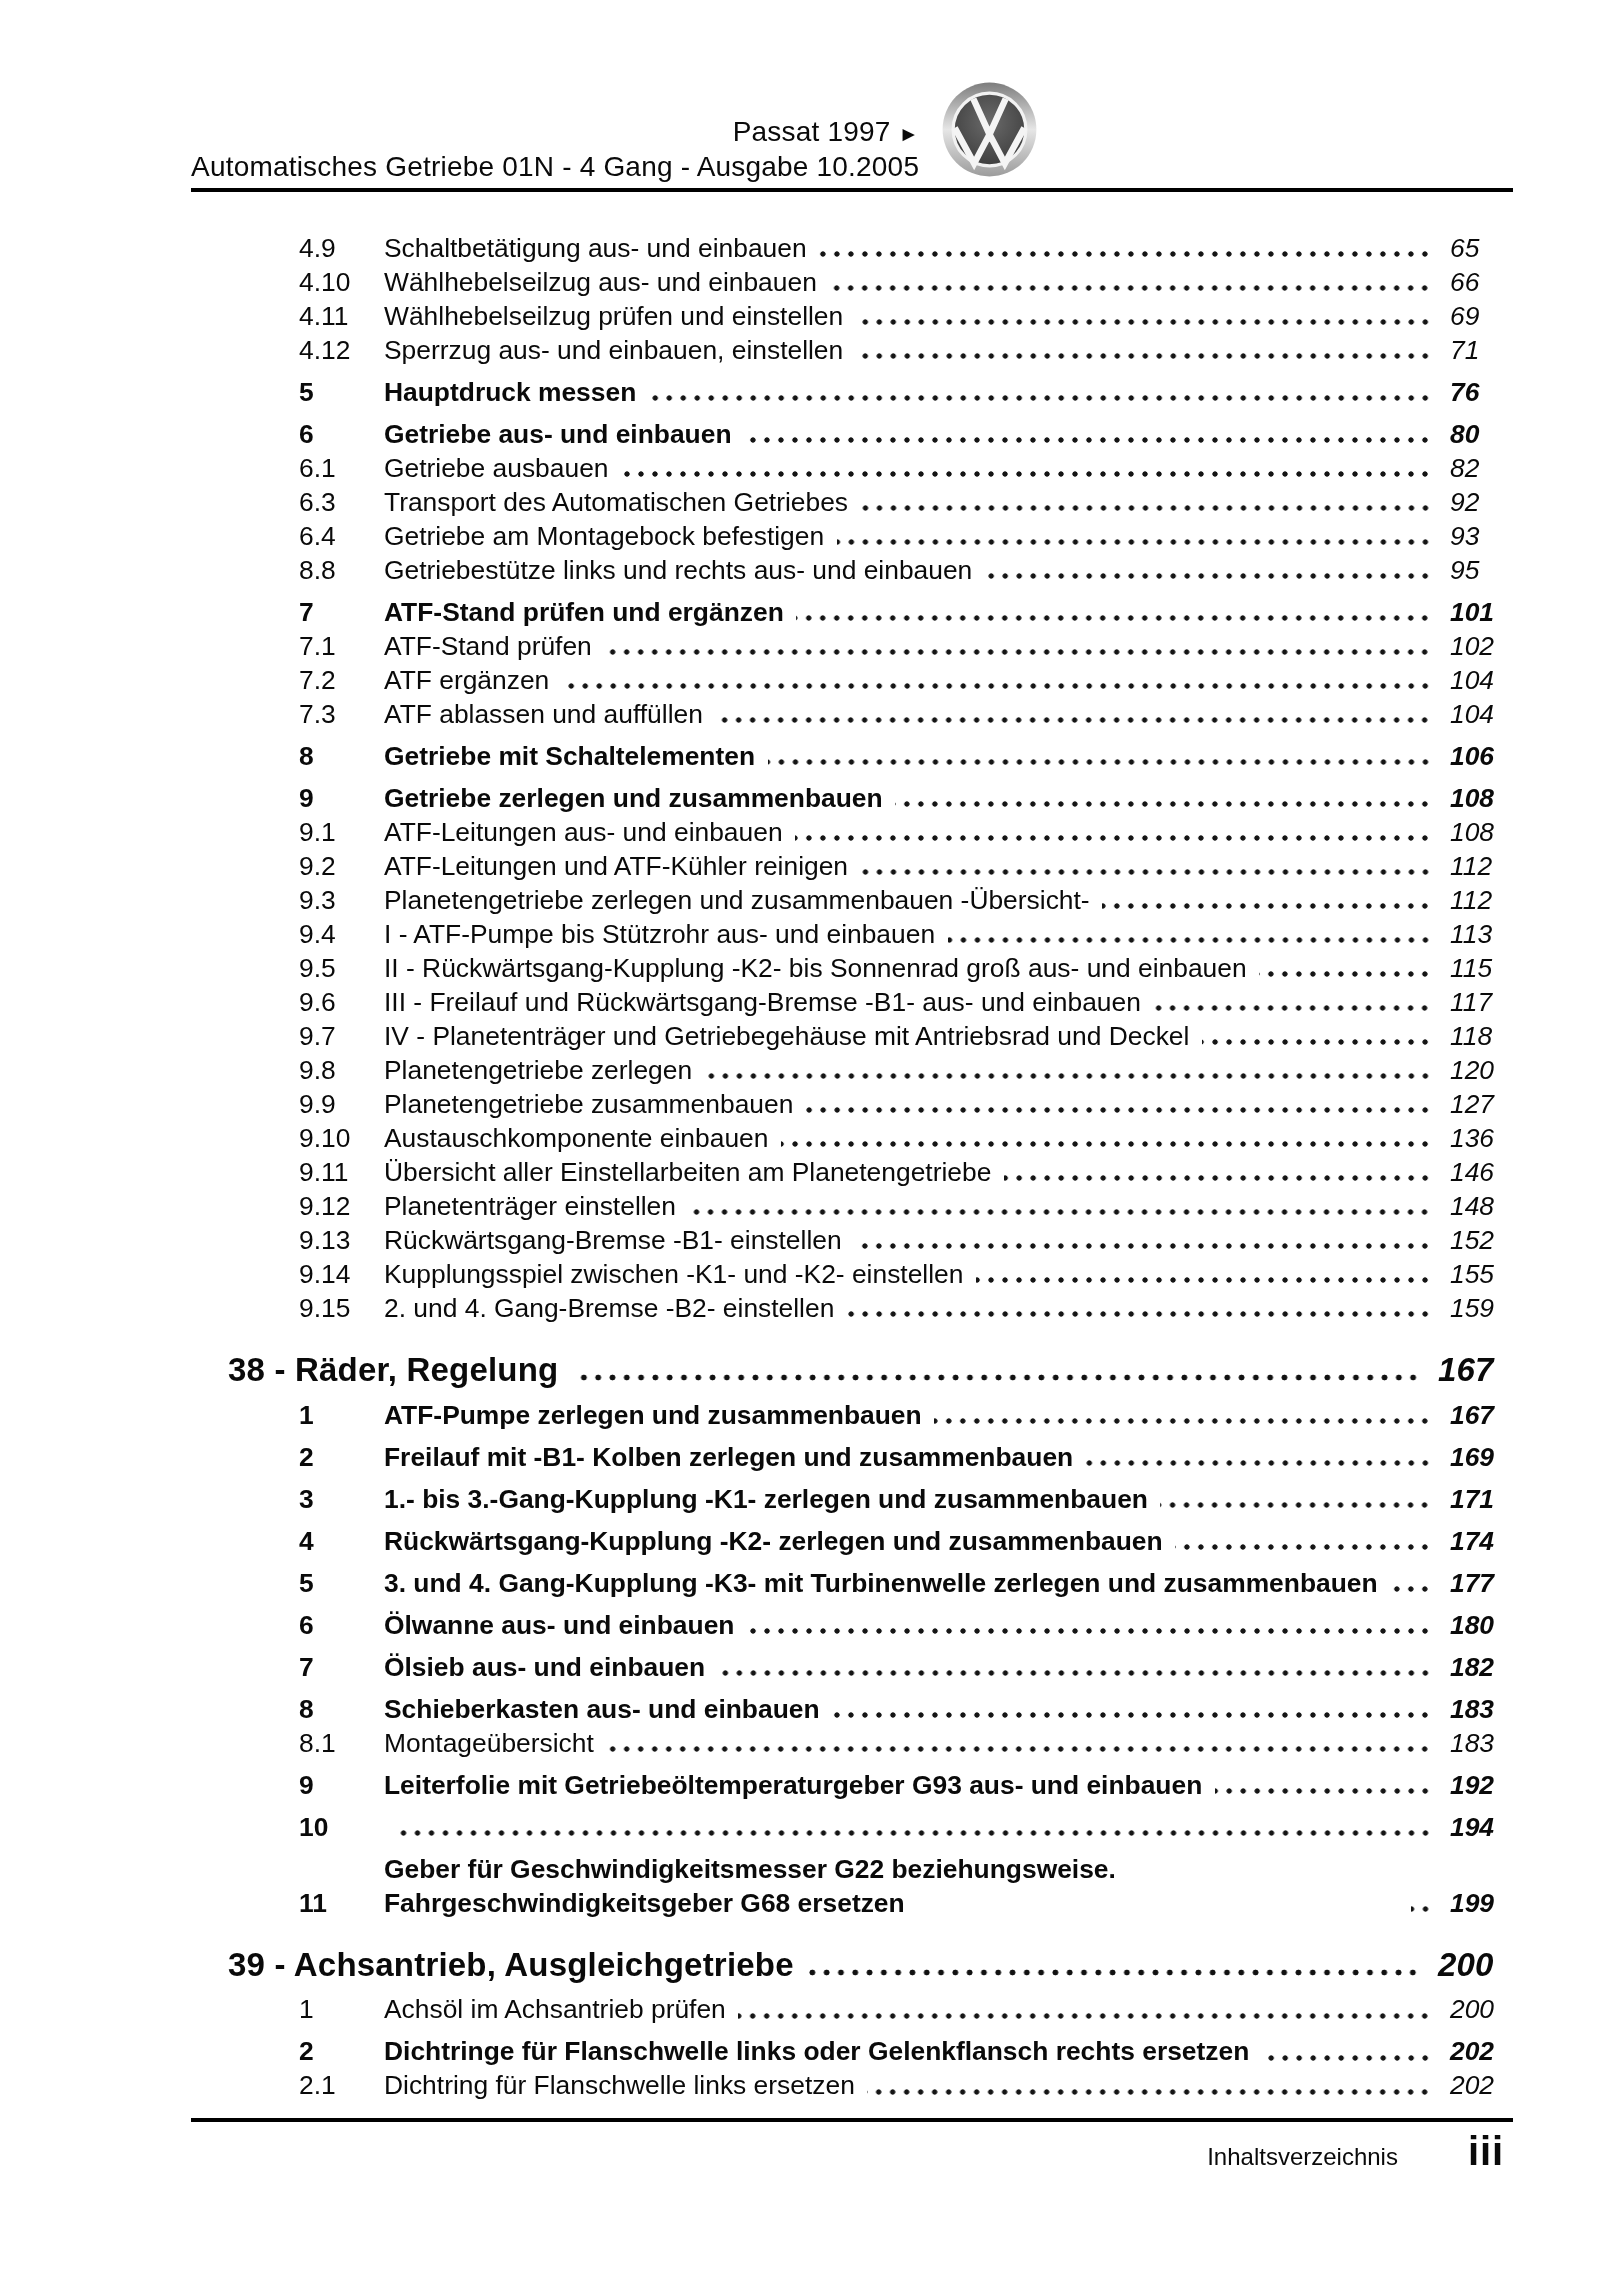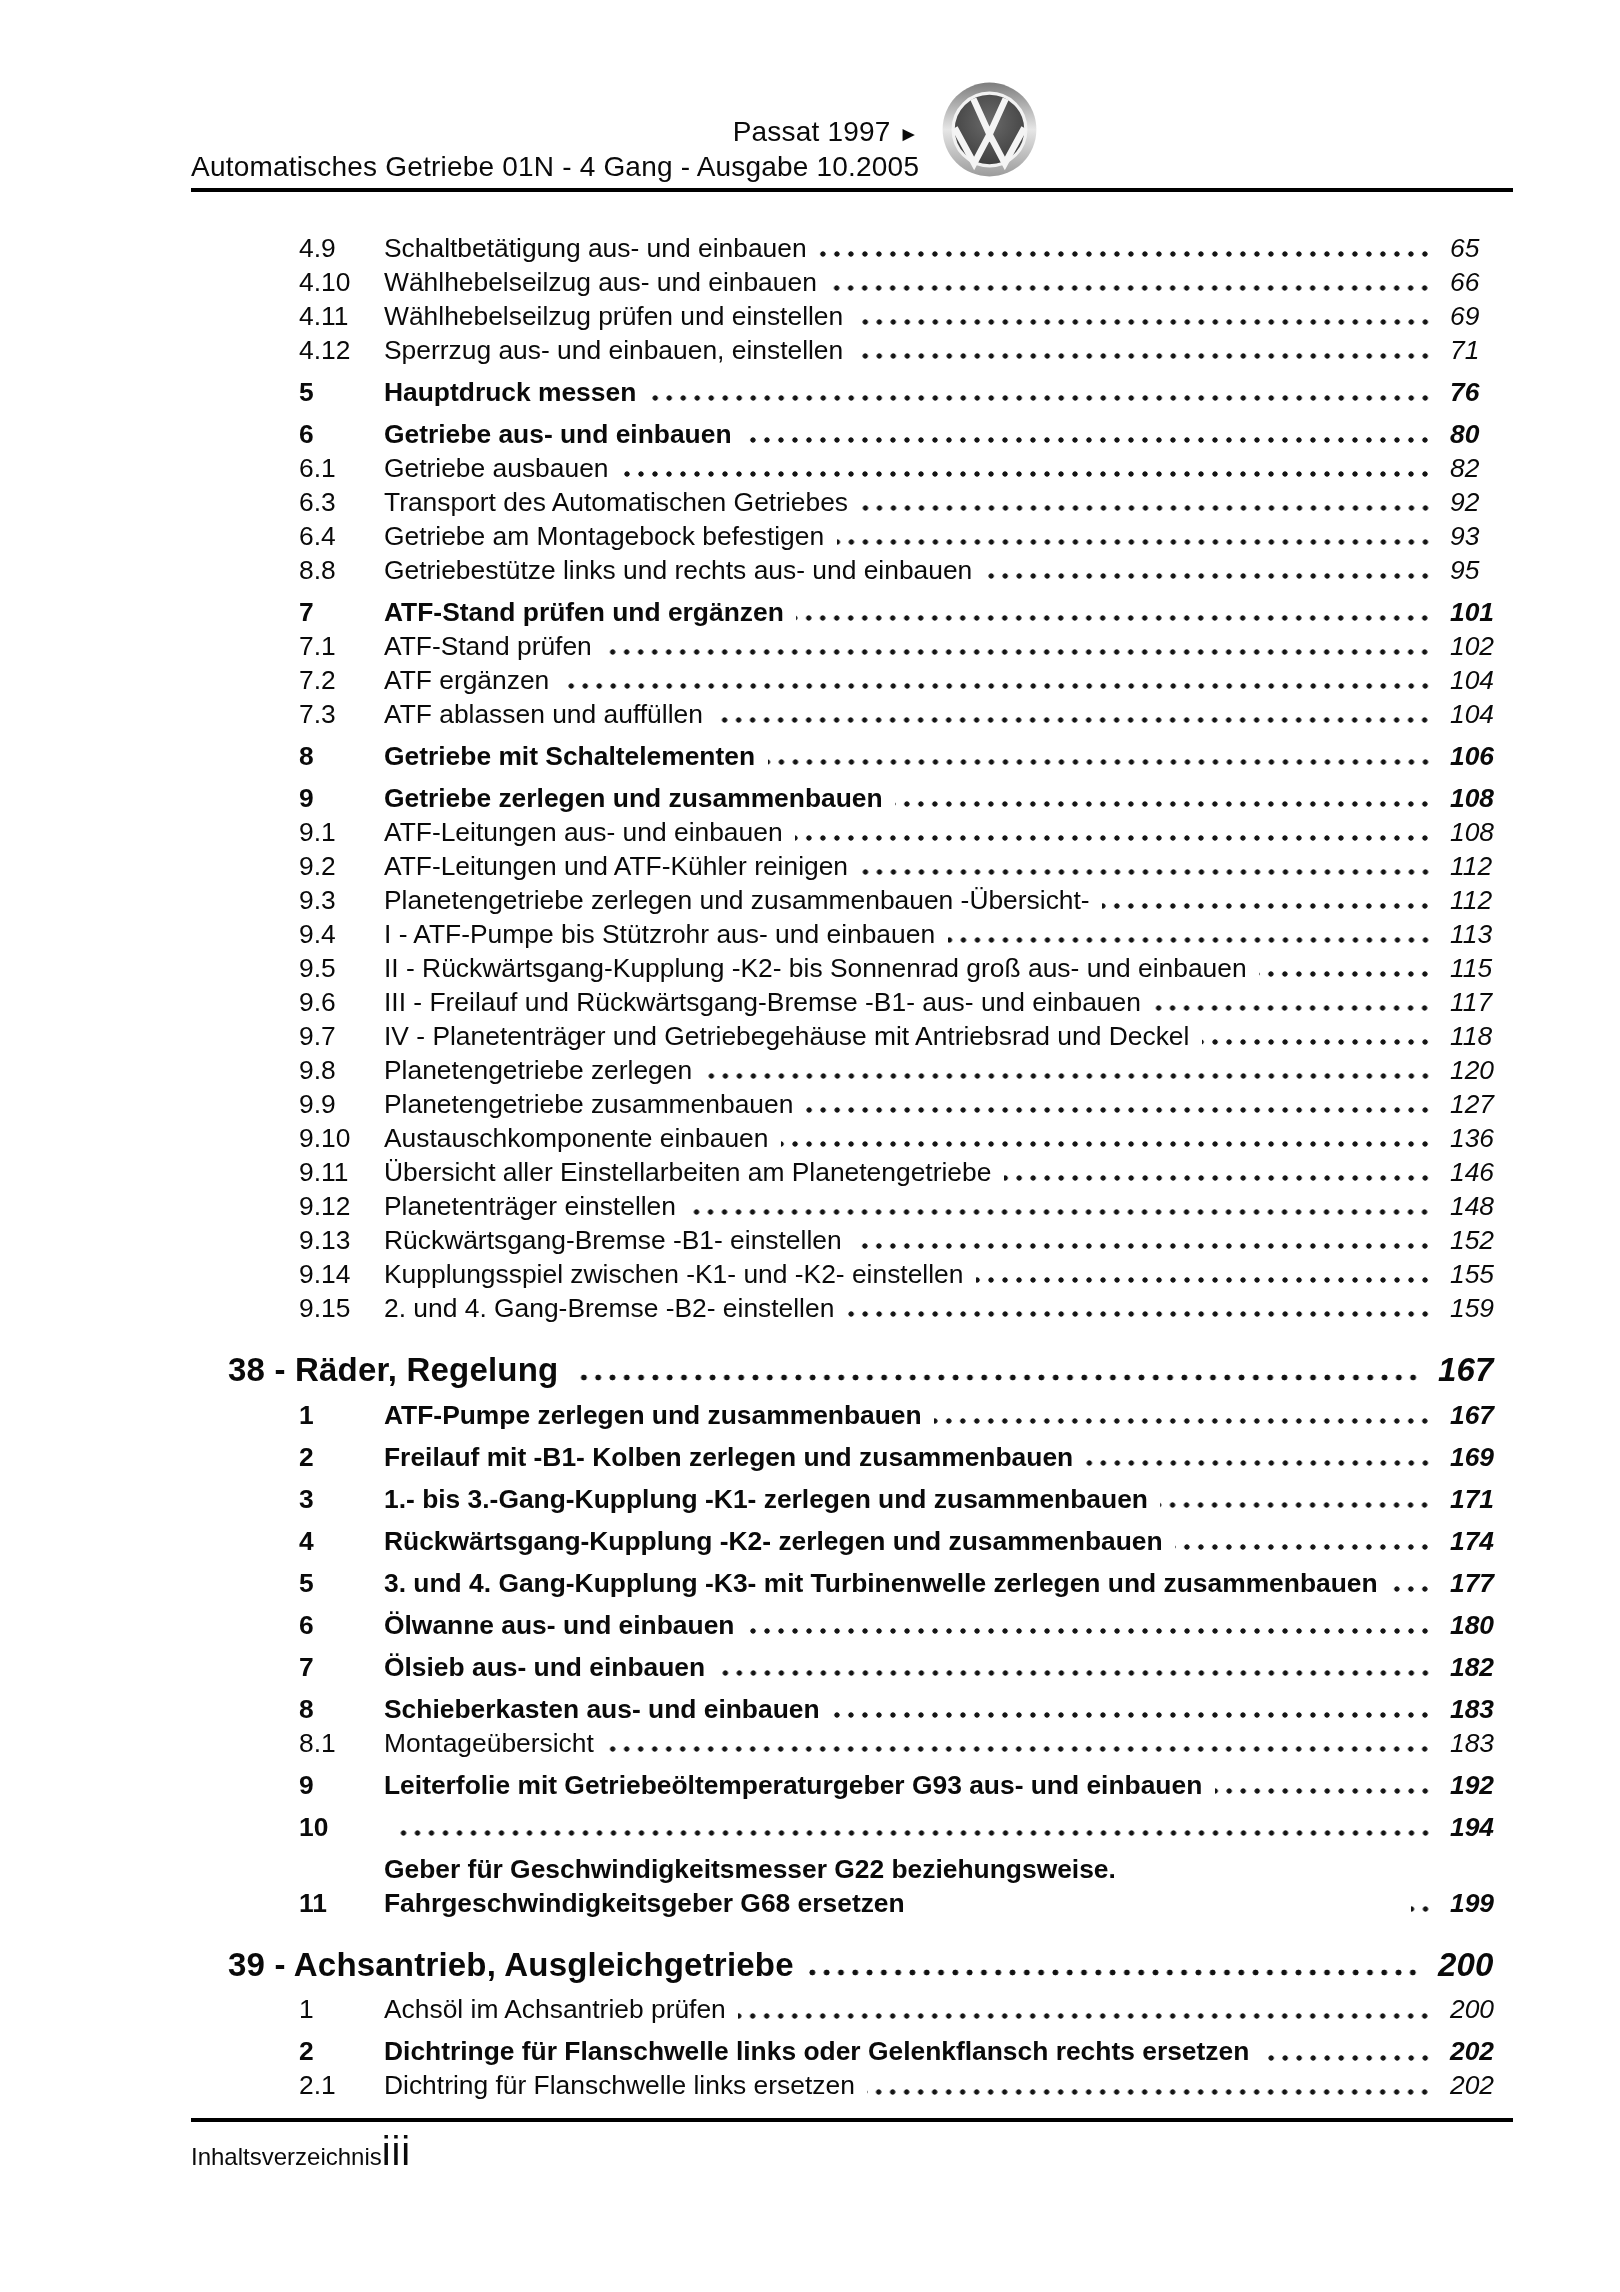--- a/index.html
+++ b/index.html
@@ -34,23 +34,23 @@
   }
   .pg { flex:0 0 auto; min-width:63px; text-align:left;font-style:italic; }
 
   .chapter { display:flex; align-items:flex-end; font-size:33px; font-weight:bold; line-height:41px; margin:24px 0 7.2px 0; letter-spacing:0.2px; }
   .chapter .leader { height:9px; background-size:14.3px 9px; margin:0 18px 8px 14.3px;
     background-image:radial-gradient(circle, #111 2.6px, rgba(0,0,0,0) 3.2px); }
   .chapter .pg { min-width:75px; }
 
   
   .brule { height:3.6px; background:#000; margin-top:16px; }
-  .footer { display:flex; justify-content:flex-start; align-items:baseline; margin-top:7.2px; padding-right:9px; }
+  .footer { display:flex; justify-content:flex-end; align-items:baseline; margin-top:7.2px; padding-right:9px;gap:41px; }
   .flabel { font-size:24px; }
-  .fpage { font-size:40px; font-weight:normal; letter-spacing:0.9px; }
+  .fpage { font-size:40px; font-weight:bold; margin-left:29px; letter-spacing:0.9px; }
 </style>
 </head>
 <body>
 
 <div class="page">
 
   <div class="header">
     <div class="hrow">
       <div class="htext">
         <div><span>Passat 1997</span> <span class="arrow">►</span></div>

